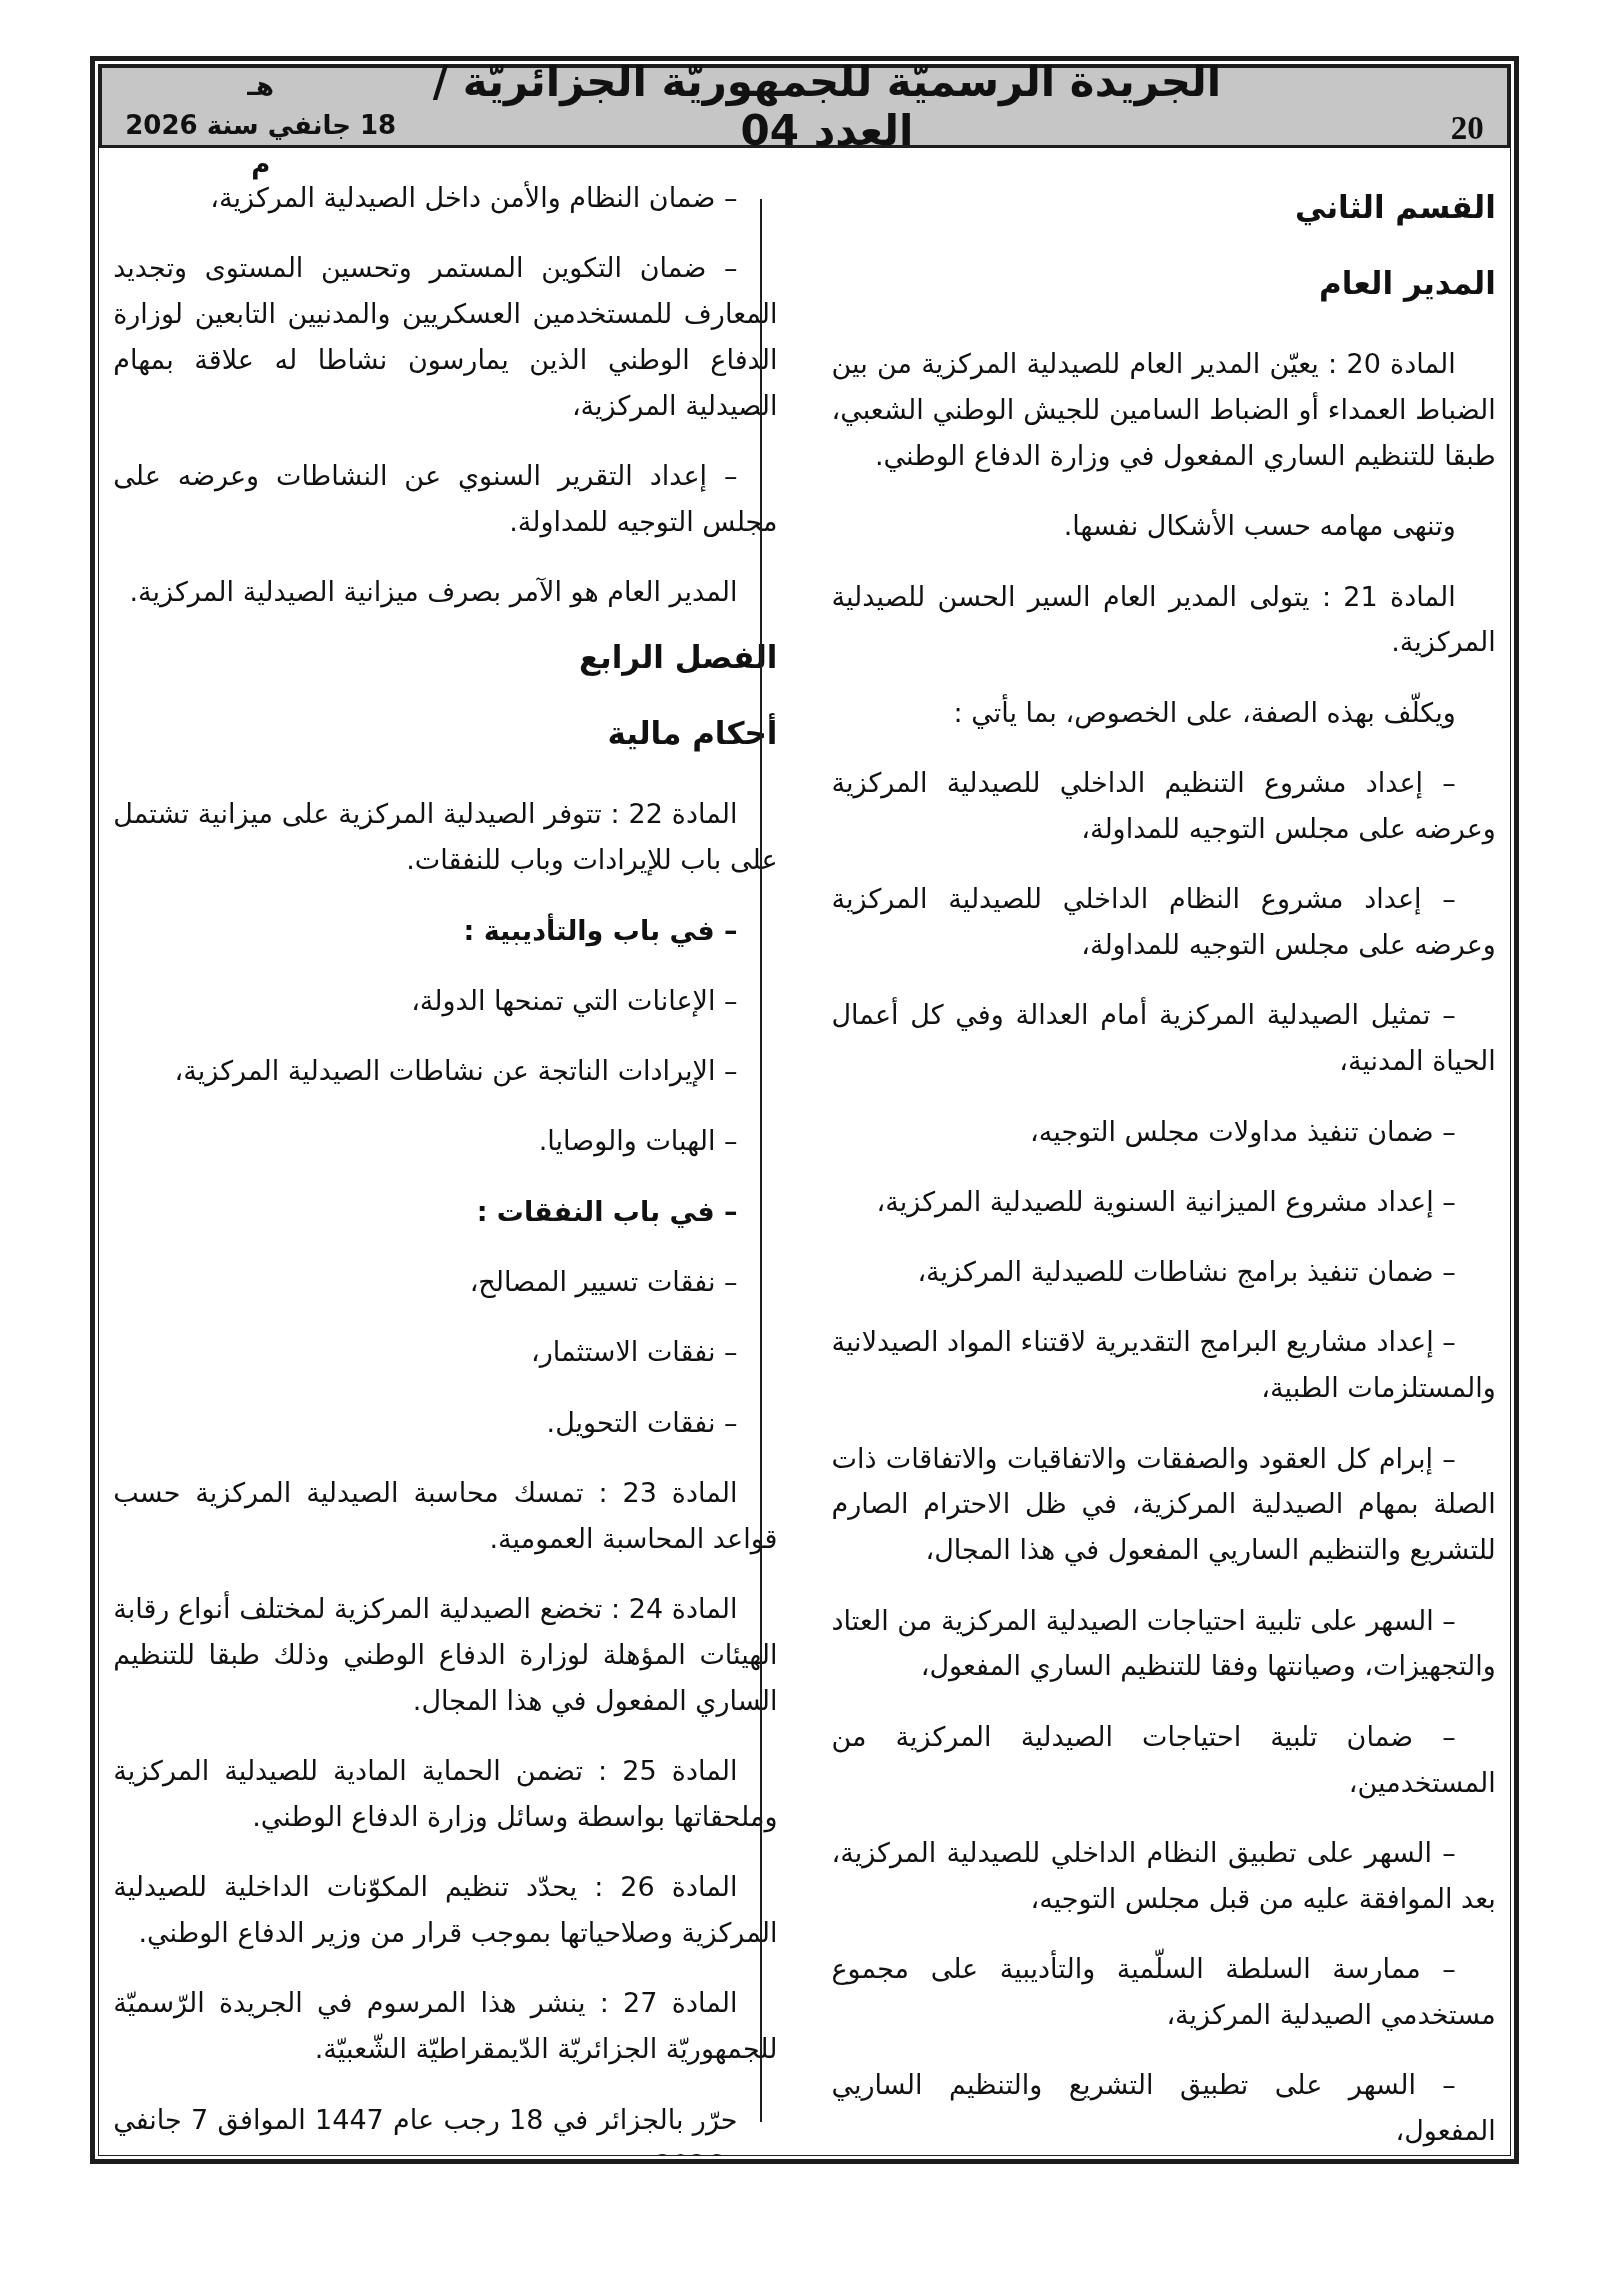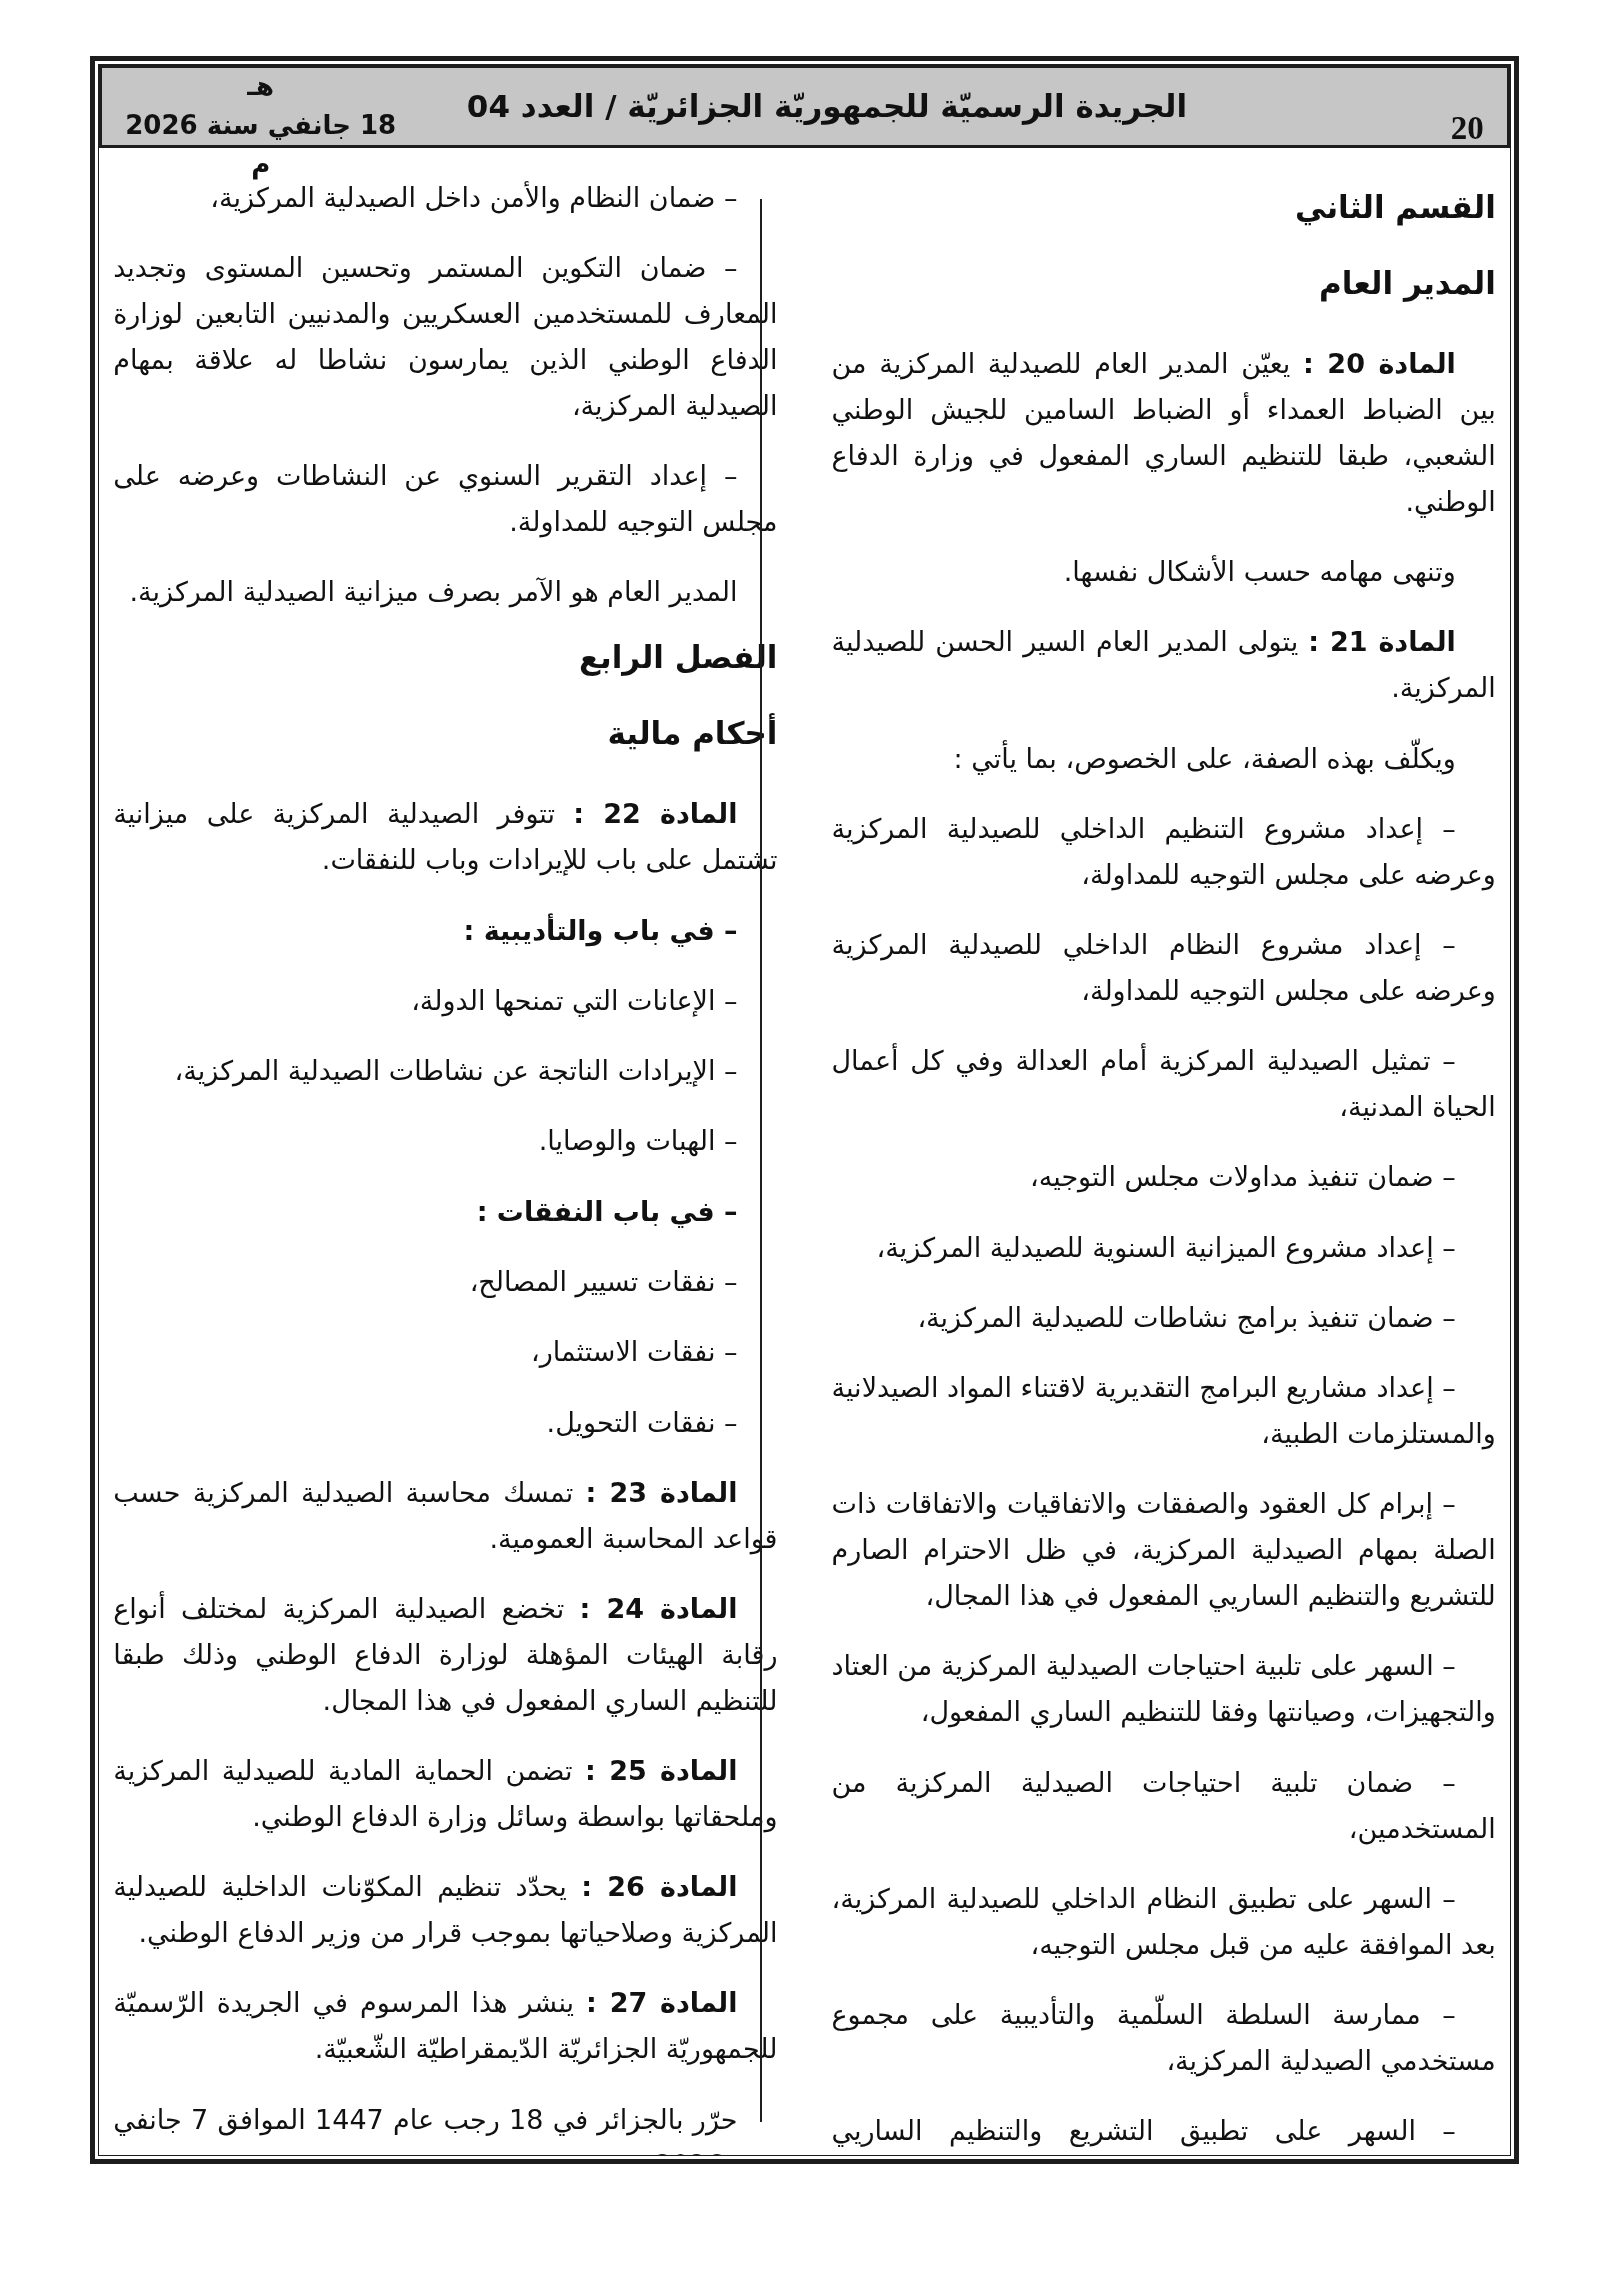--- a/index.html
+++ b/index.html
@@ -37,21 +37,21 @@
     padding:0 23.5px;
   }
   .page-number{
     width:226px; flex:0 0 auto;
     text-align:right; padding-left:20px;
     font-family:"Liberation Serif", serif;
     font-weight:700; font-size:33px;margin-top:44px;
   }
   .gazette-title{
     flex:1 1 auto; text-align:center;
-    font-weight:700; font-size:31px;
+    font-weight:700; font-size:42px;
     letter-spacing:0;
   }
   .issue-dates{
     width:271px; flex:0 0 auto;
     text-align:center;
     font-weight:700; font-size:26px;
     line-height:1.5;
   }
   .column-divider{
     position:absolute;
@@ -68,21 +68,21 @@
   }
   .col{ flex:1 1 0; min-width:0; }
   .para{
     margin:0 0 24.4px 0;
     font-size:27px;
     line-height:1.70;
     text-align:justify;
   }
   .indent{ text-indent:40px; }
   .bold{ font-weight:700; }
-  .lead{ font-weight:700; }
+  .lead{ font-weight:400; }
   .heading{
     text-align:right;
     font-weight:700;
     font-size:31px;
     margin:14.5px 0 40px 0;
   }
 </style>
 </head>
 <body>
 

